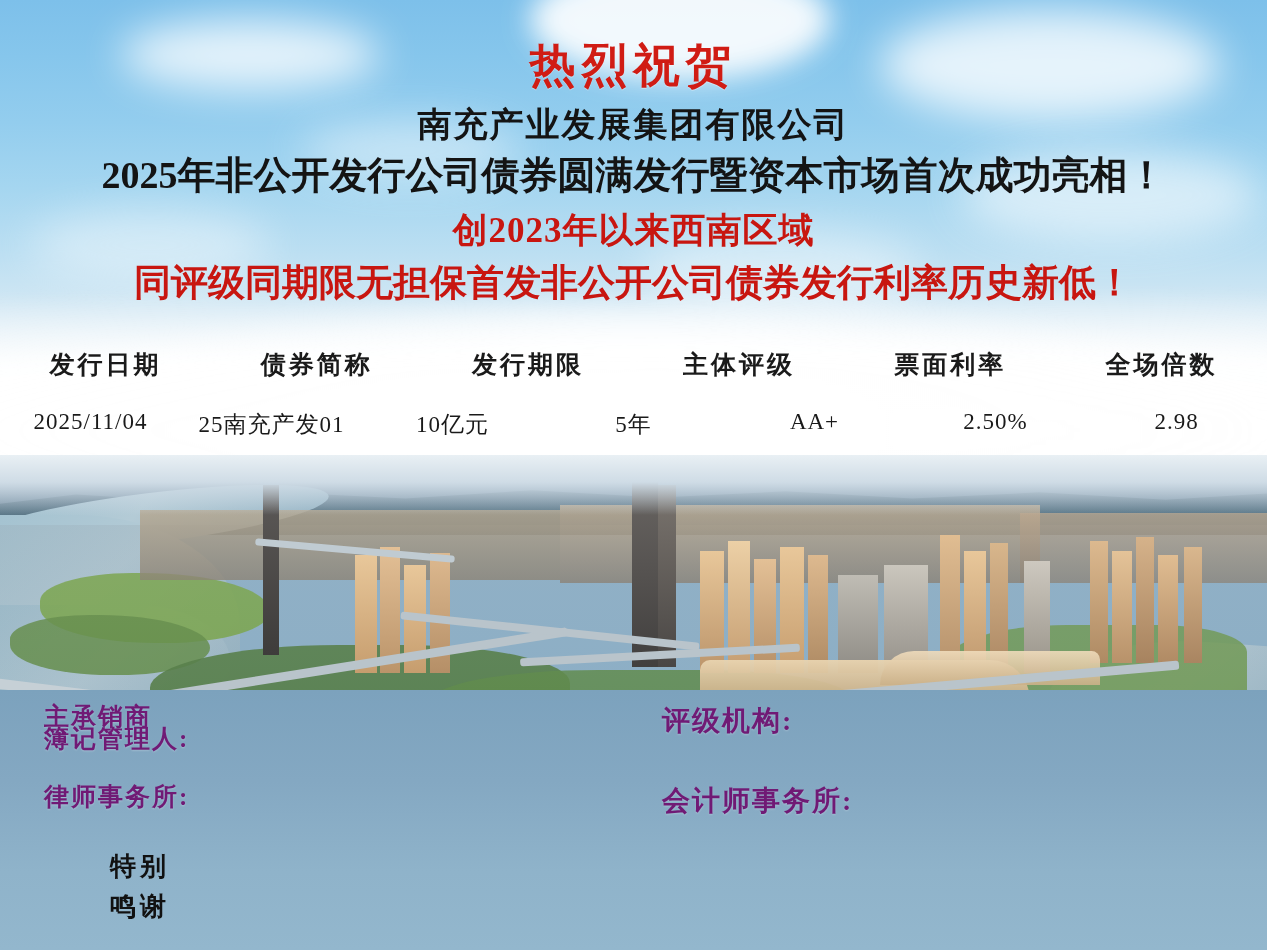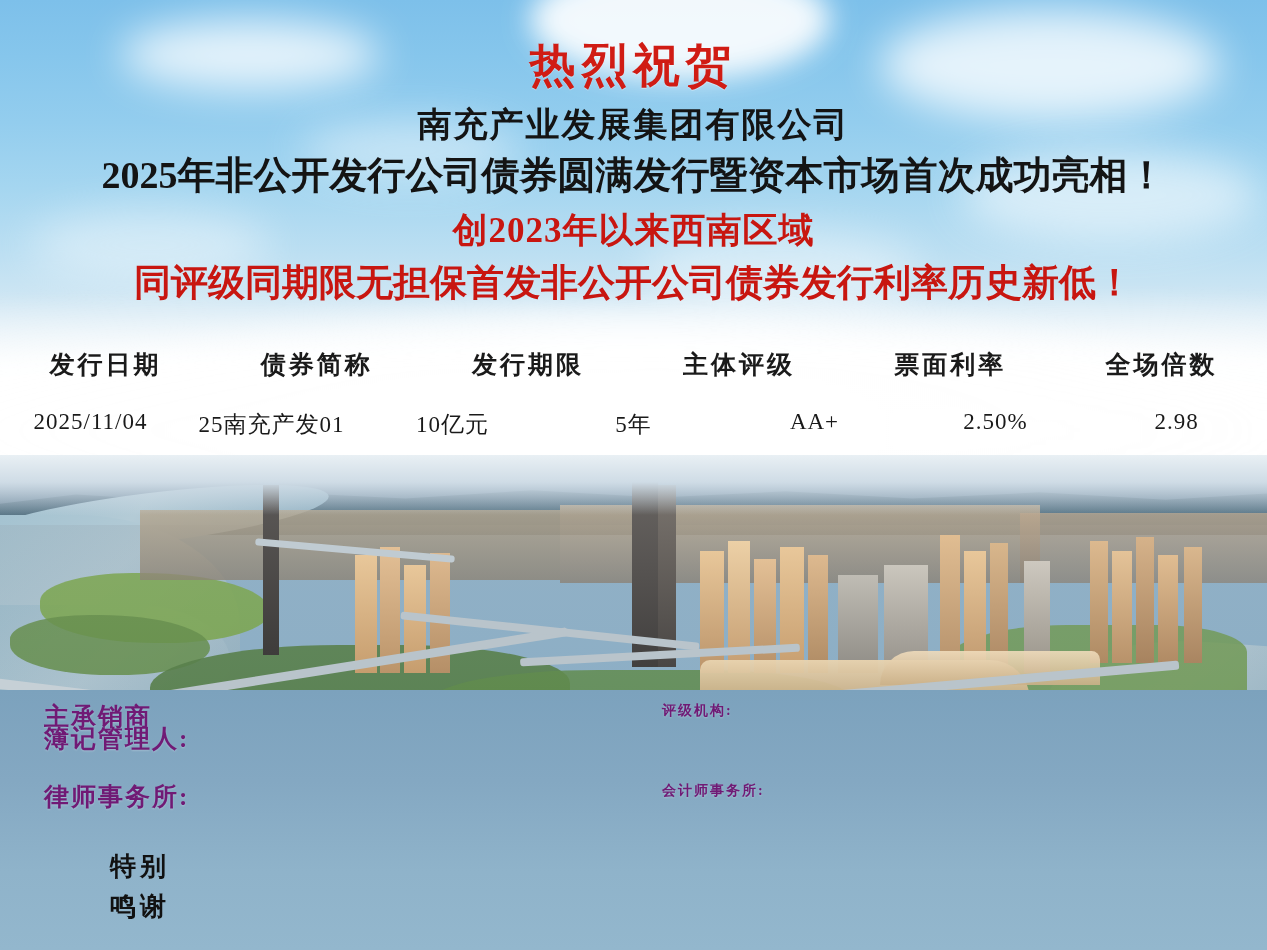--- a/index.html
+++ b/index.html
@@ -116,21 +116,21 @@
   .tbody .tcell{font-size:23px;font-weight:normal;letter-spacing:1px;padding:28px 0 0 0;}
 
   
   .inst{position:absolute;left:0;top:690px;width:1267px;height:150px;z-index:25;}
   .lbl{
     position:absolute;color:#701a75;font-weight:bold;
     font-family:"Liberation Serif","DejaVu Serif",serif;
     font-size:25px;letter-spacing:2px;white-space:nowrap;
     text-shadow:0 1px 2px rgba(255,255,255,.25);
   }
-  .lbl.small{font-size:14px;}
+  .lbl.small{font-size:28px;}
 
   
   .thanks{position:absolute;left:0;top:835px;width:1267px;height:115px;z-index:25;}
   .thanks-lbl{
     position:absolute;left:74px;top:12px;color:#111;font-weight:bold;
     font-family:"Liberation Serif","DejaVu Serif",serif;
     font-size:26px;letter-spacing:4px;line-height:1.55;text-align:center;margin-left:36px;
   }
 </style>
 </head>

